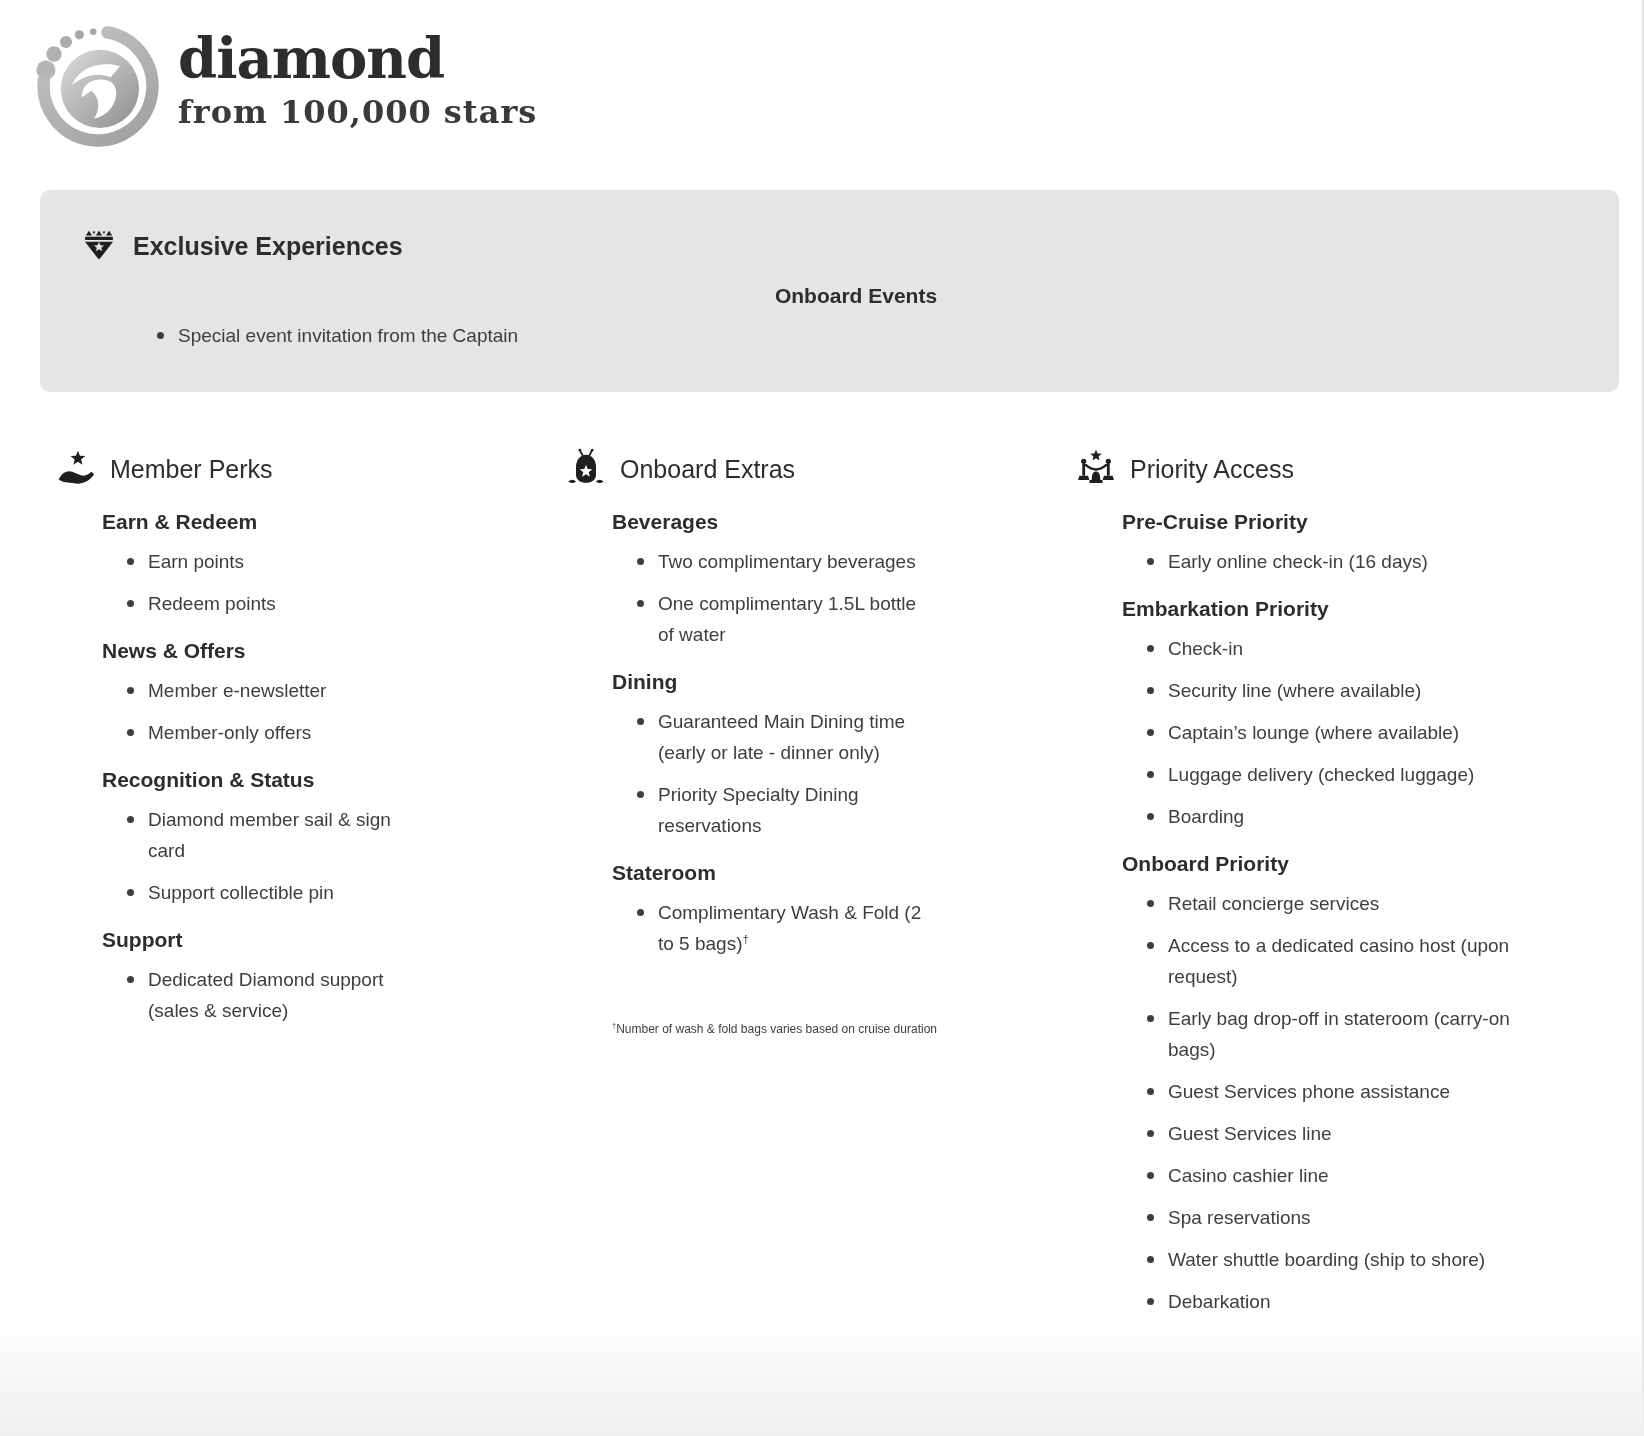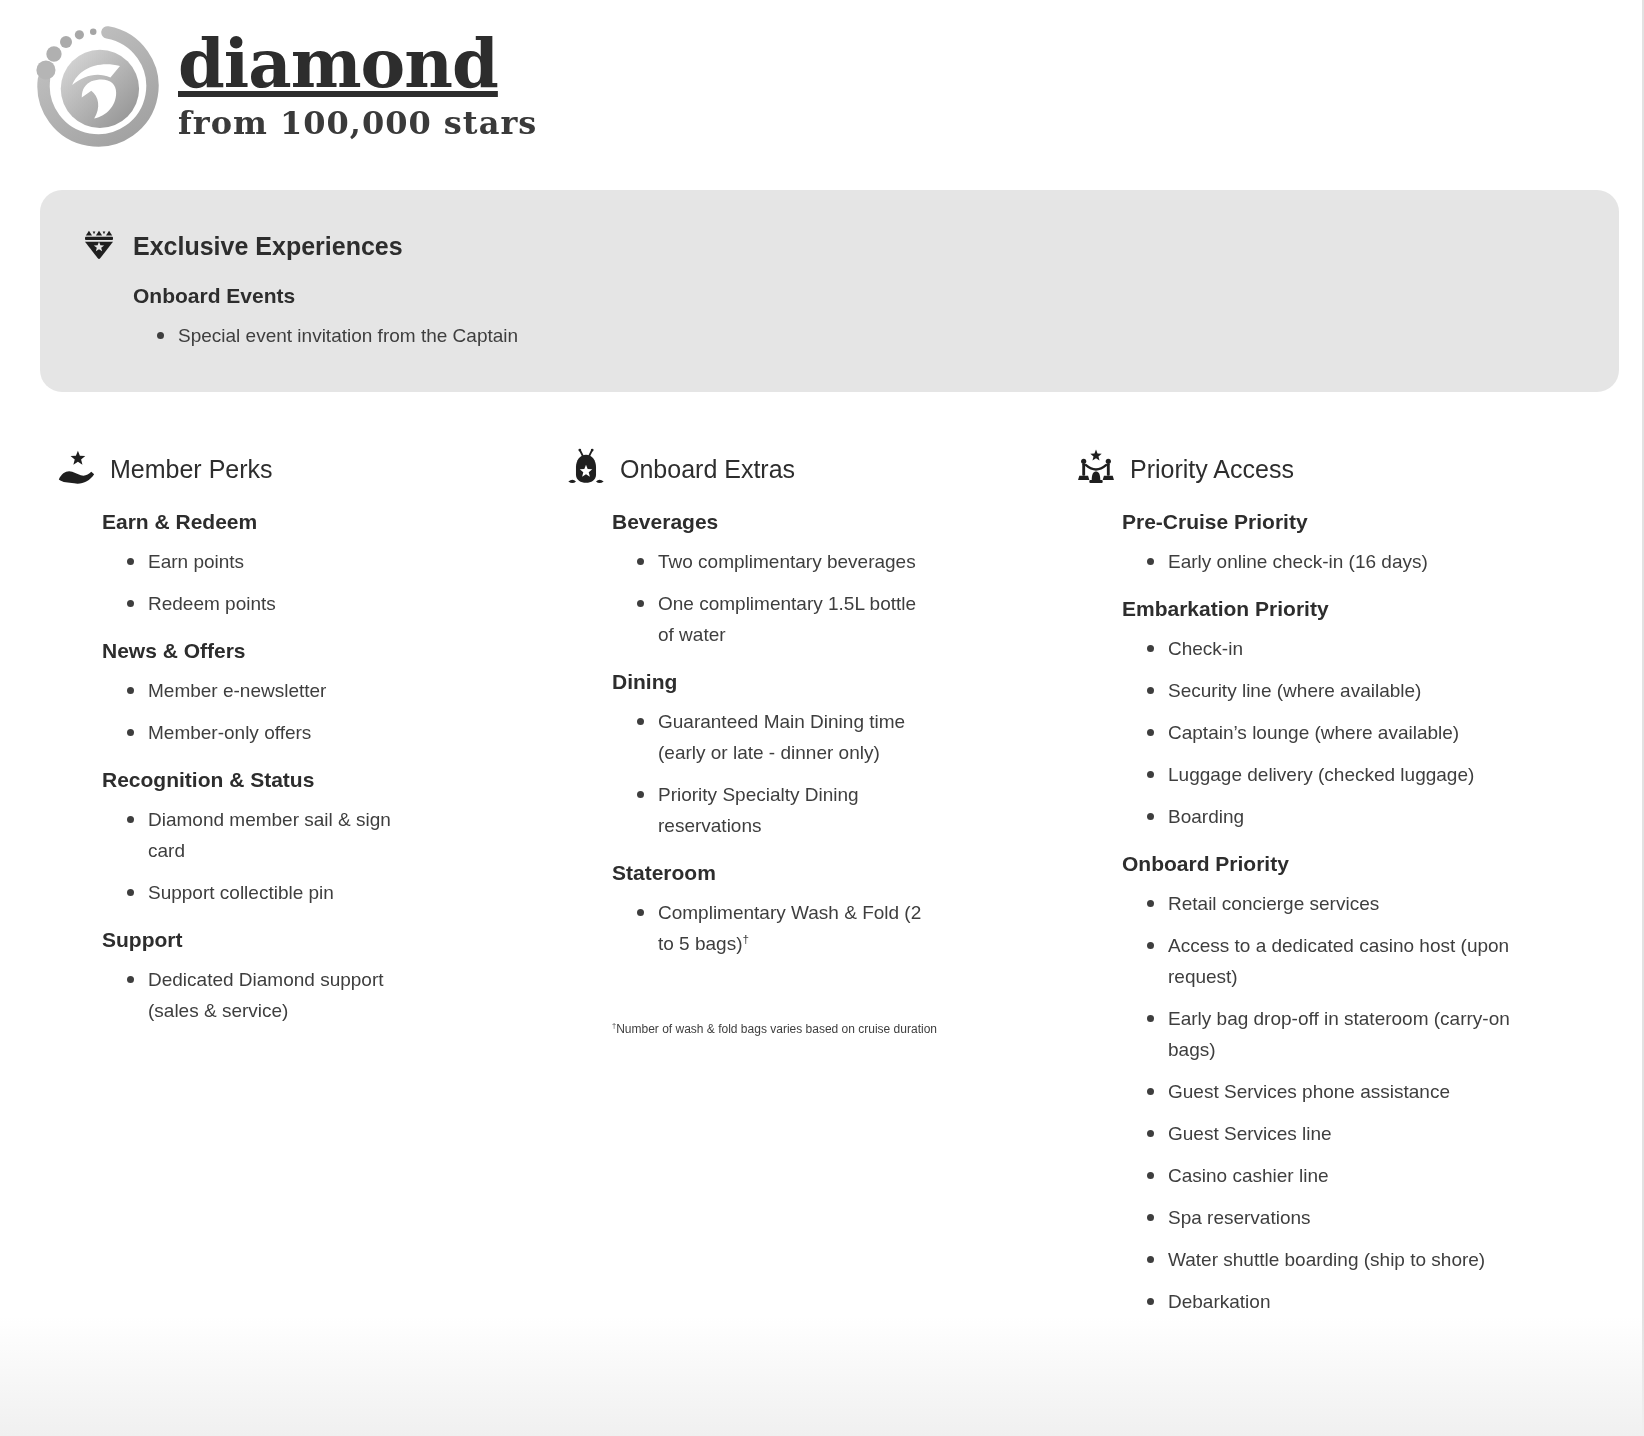--- a/index.html
+++ b/index.html
@@ -17,40 +17,40 @@
   .right-edge { position:absolute; top:0; right:0; width:2px; height:100%; background:#e2e2e2; }
   .bottom-fade { position:absolute; left:0; bottom:0; width:100%; height:120px;
     background:linear-gradient(180deg, rgba(242,242,242,0) 0%, #f0f0f0 100%); pointer-events:none; }
 
   
   .header { display:flex; align-items:flex-start; padding:22px 0 0 34px; }
   .logo-mark svg { width:128px; height:128px; display:block; }
   .logo-text { margin-left:16px; padding-top:8px; }
   .logo-title {
     font-family:"DejaVu Serif","Liberation Serif",serif;
-    font-weight:700; font-size:67px; line-height:1.0;
-    color:#2d2d2d; letter-spacing:-1px;text-decoration:underline;
+    font-weight:700; font-size:56px; line-height:1.0;
+    color:#2d2d2d; letter-spacing:-1px;
   }
   .logo-subtitle {
     font-family:"DejaVu Serif","Liberation Serif",serif;
     font-weight:700; font-size:32px; color:#3a3a3a;
     margin-top:7px; letter-spacing:1px;
   }
 
   
   .exclusive-box {
     margin:40px 25px 0 40px;
     background:#e5e5e5;
-    border-radius:22px;
+    border-radius:10px;
     padding:36px 40px 30px 38px;
   }
   .ex-head { display:flex; align-items:center; }
   .ex-icon svg { width:42px; height:40px; display:block; }
   .ex-title { font-size:25px; font-weight:700; color:#2d2d2d; margin:0 0 0 13px; }
-  .exclusive-box .group-heading { margin:16px 0 10px 55px; }
+  .exclusive-box .group-heading { margin:16px 0 10px 55px;text-align:center; }
   .exclusive-box ul.benefit-list { margin:0 0 0 77px; }
 
   
   .group-heading { font-size:21px; font-weight:700; color:#2d2d2d; line-height:28px; }
   ul.benefit-list { list-style:none; padding:0; margin:8px; }
   ul.benefit-list li {
     position:relative; padding-left:23px;
     font-size:19px; line-height:31px; color:#3e3e3e;
     margin-bottom:11px;
   }

